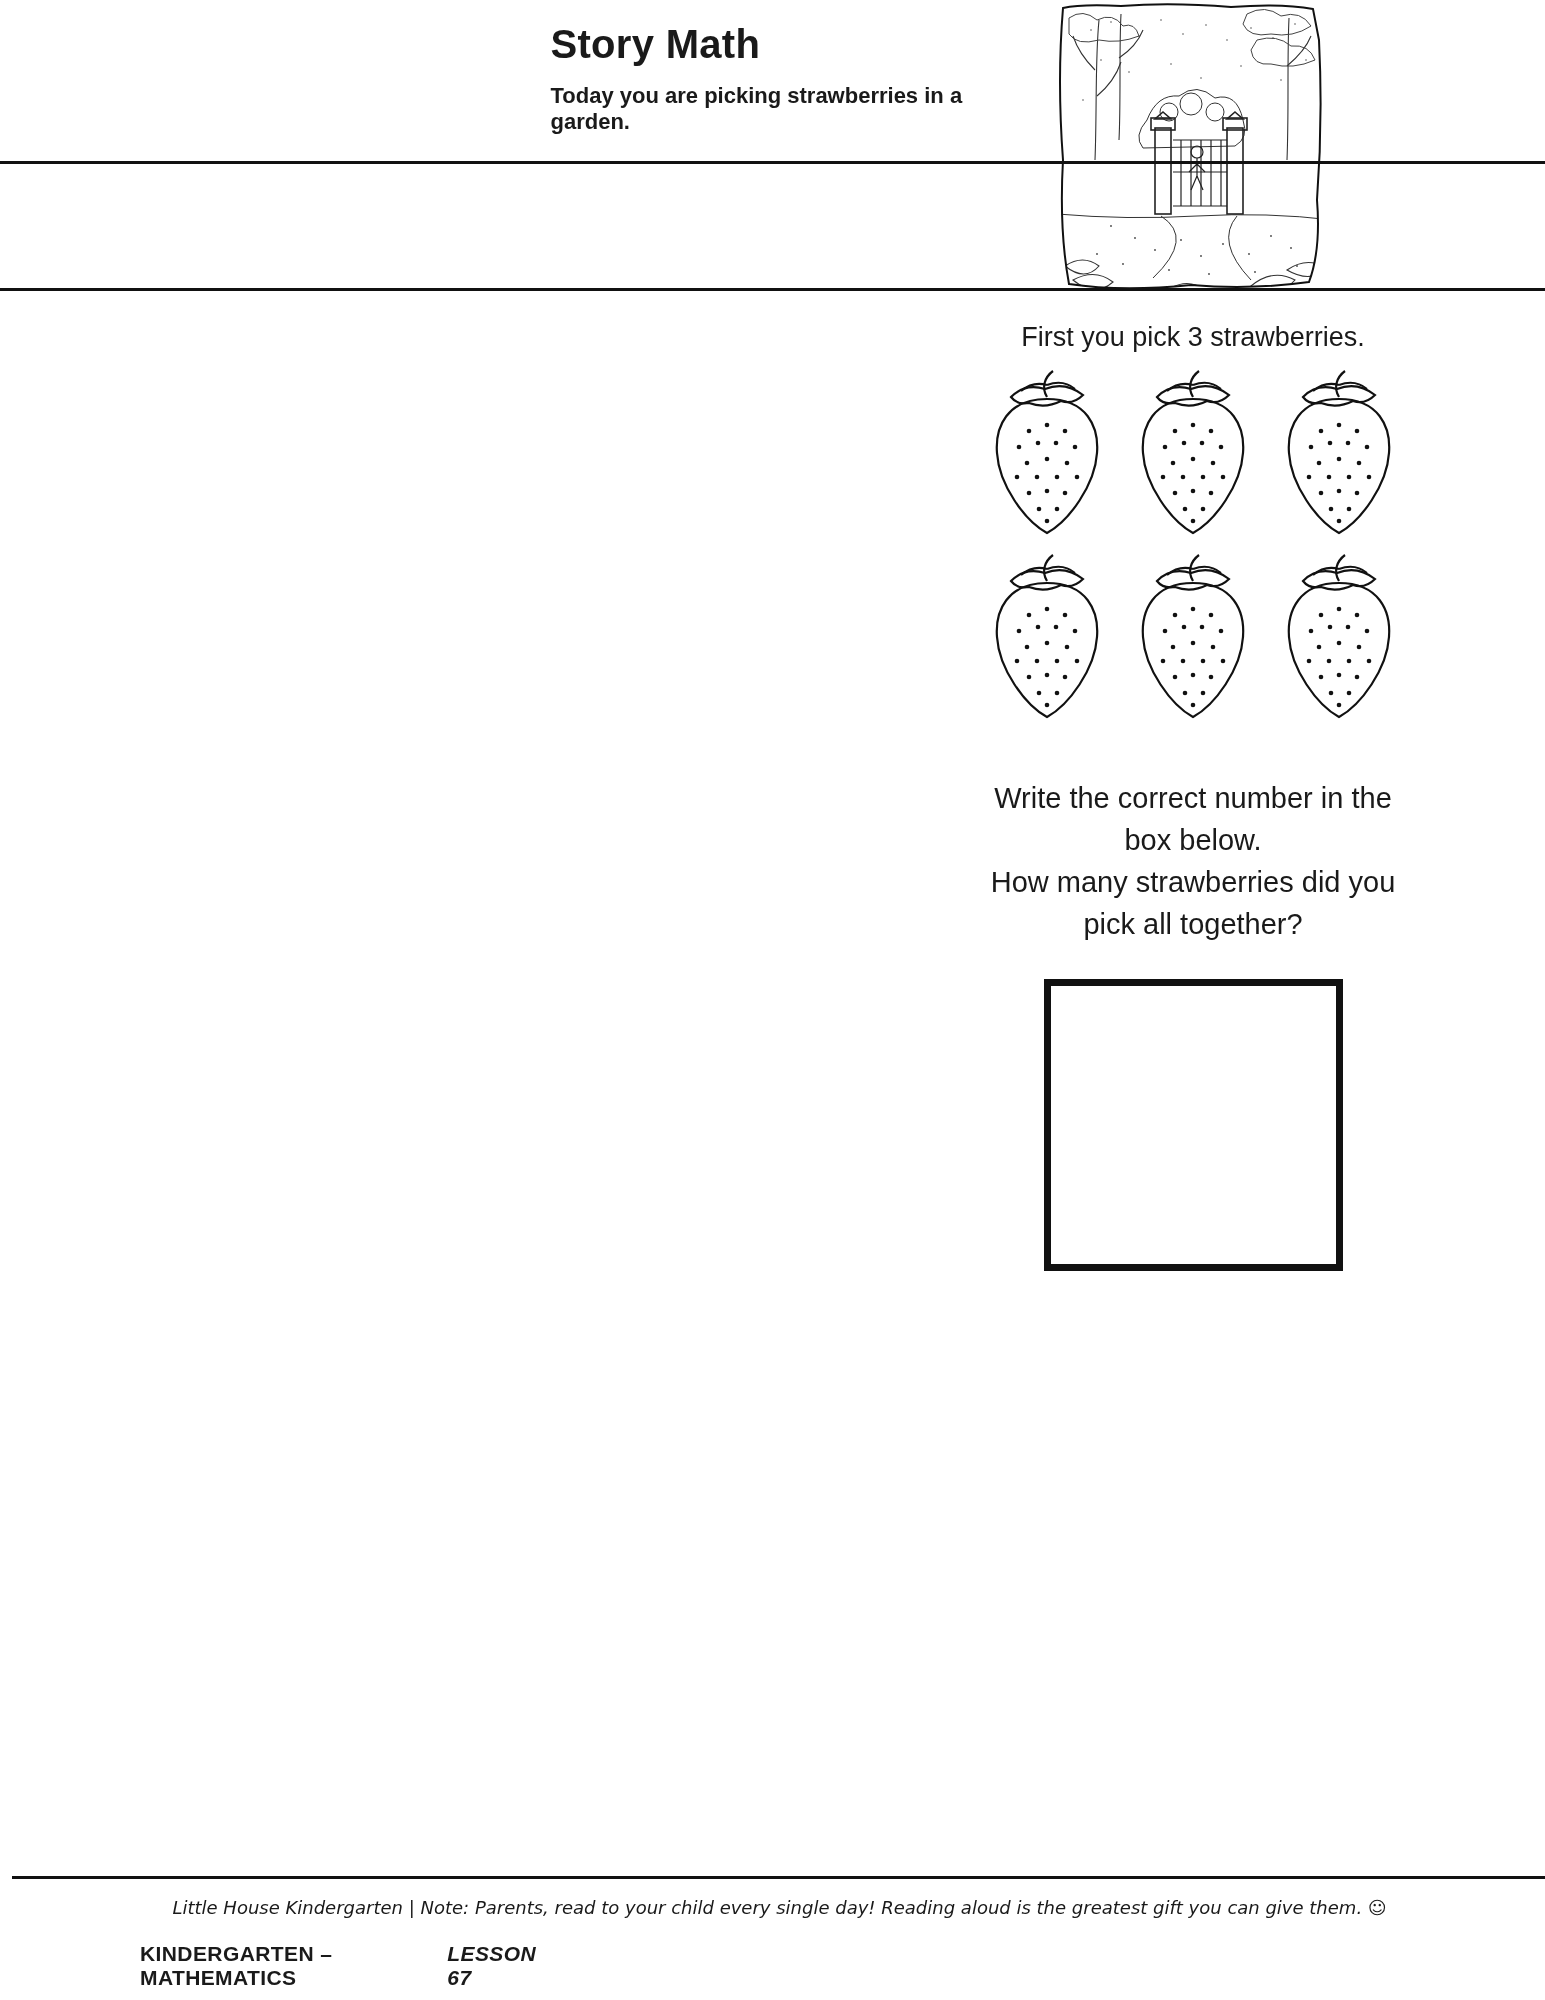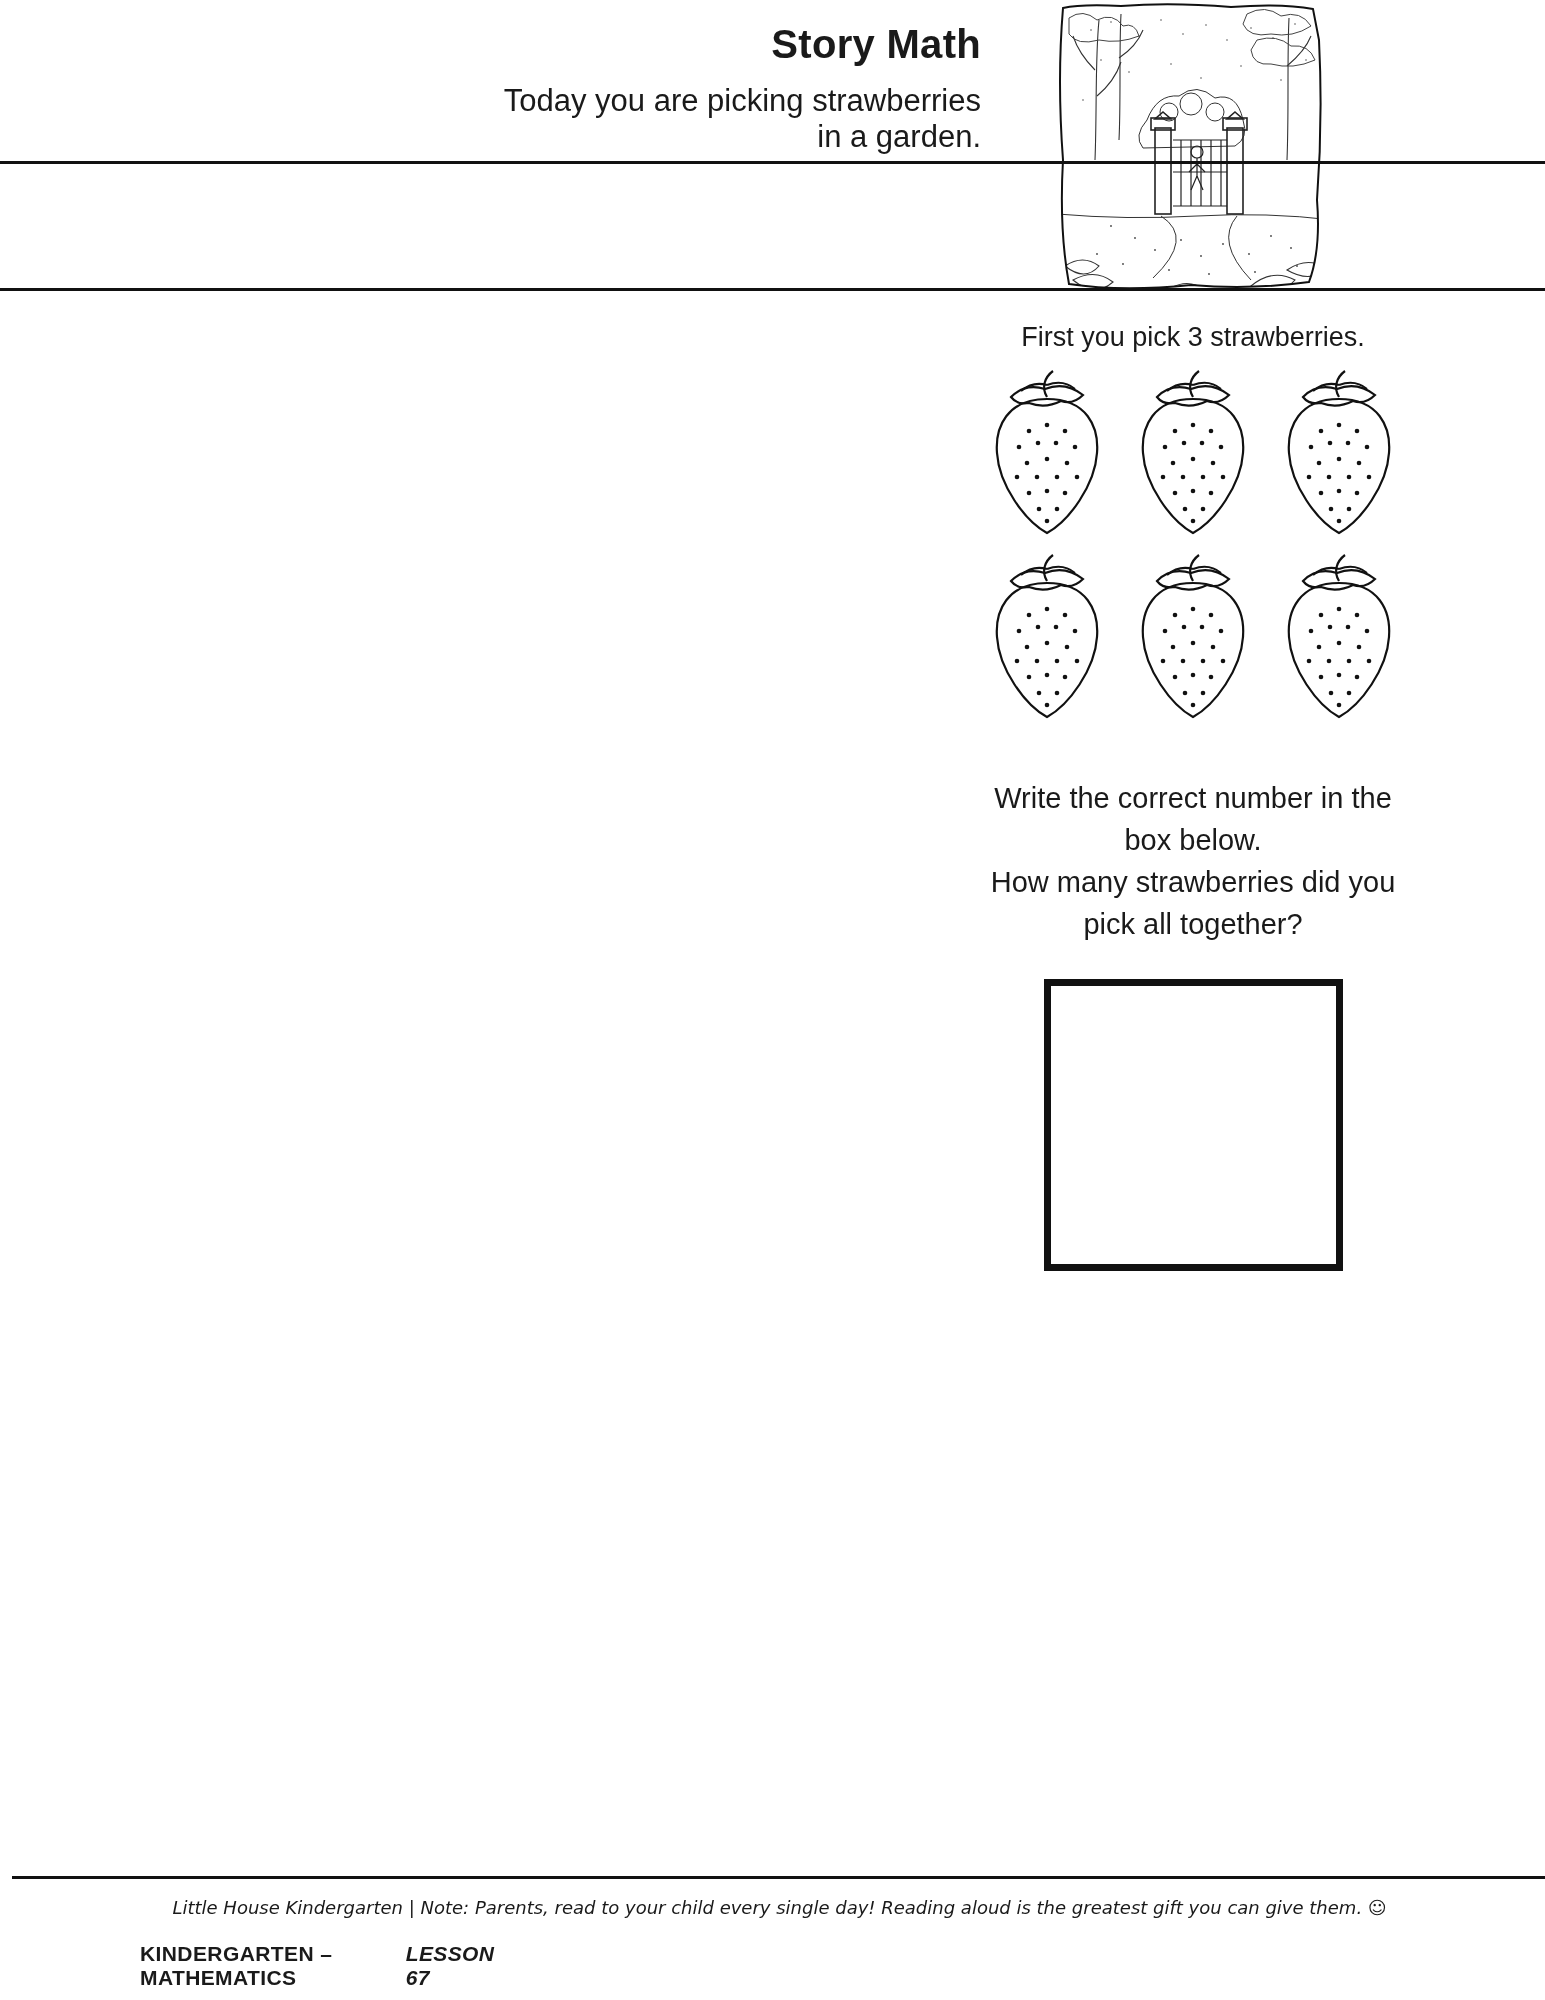--- a/index.html
+++ b/index.html
@@ -46,33 +46,33 @@
   }
   .rule-outer {
     position: absolute;
     left: 0;
     width: 1545px;
     border-top: 3px solid #111;
   }
 
   
   .title-block {
-    text-align: right;
+    text-align: left;
     padding-top: 22px;
   }
   .title {
     font-size: 40px;
     font-weight: bold;
     letter-spacing: 0.3px;
     margin: 0;
   }
   .subtitle {
-    font-size: 31px;
+    font-size: 22px;
     margin: 16px 0 0 0;
-    font-weight: 400;
+    font-weight: 700;
   }
 
   
   .body-area {
     text-align: center;
     flex: 1;
   }
   .illustration {
     width: 285px;
     height: 300px;

